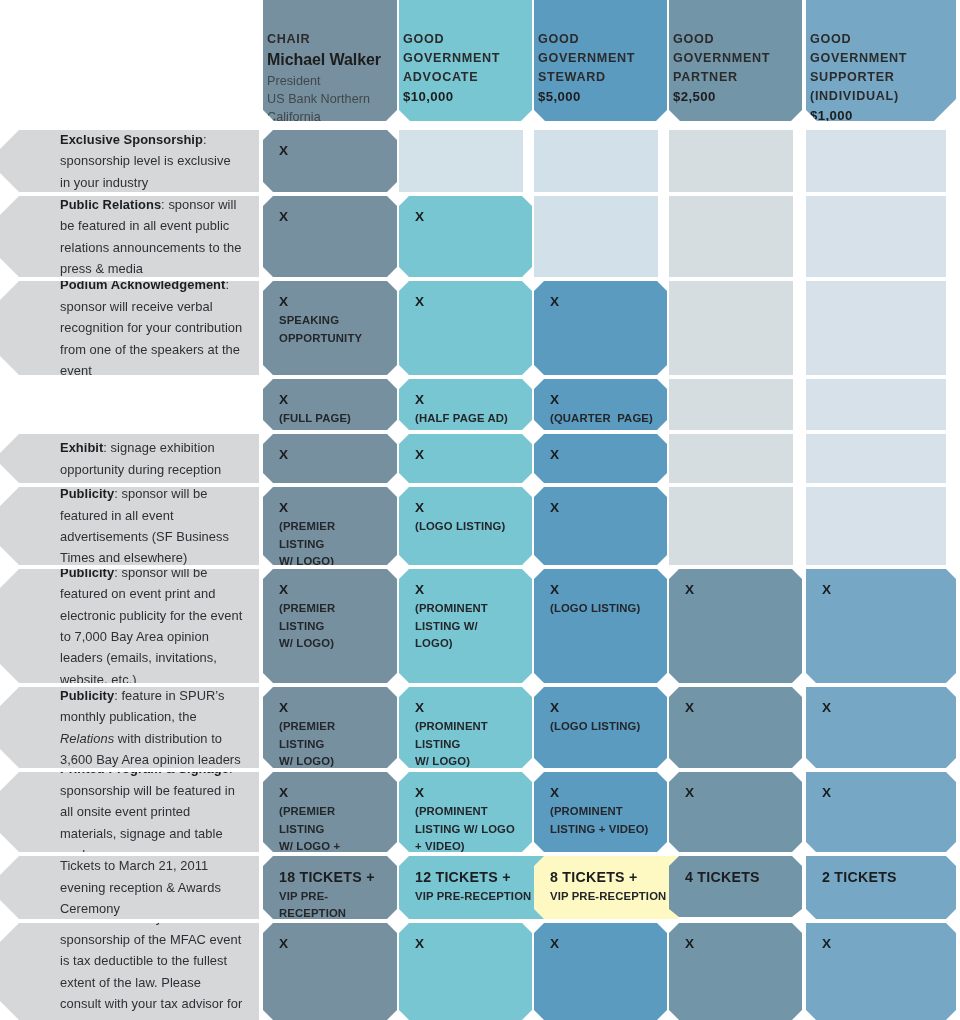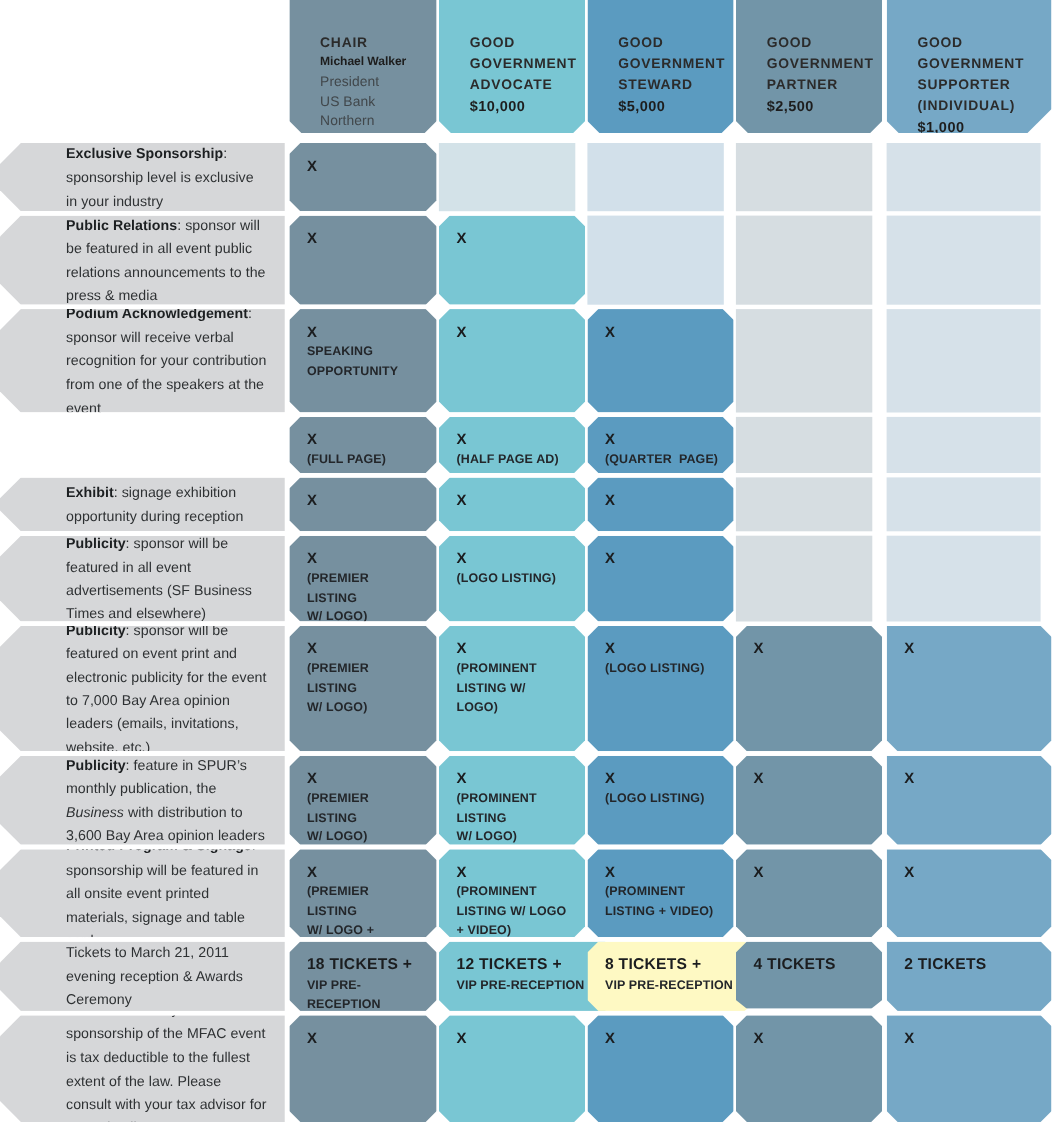--- a/index.html
+++ b/index.html
@@ -81,36 +81,37 @@
     margin-left: 1px;
     padding-bottom: 4px;
   }
   .usbank-word sup {
     font-size: 9px;
     vertical-align: baseline;
   }
 
   
   .hdr-tier {
-    padding: 30px 16px 0 28px;
+    padding: 30px 16px 0 4px;
   }
   .hdr-tier .t-line {
     font-size: 12.6px;
     font-weight: bold;
     letter-spacing: 0.055em;
     color: #2b2b2b;
     line-height: 1.5;
     text-transform: uppercase;
   }
   .hdr-tier .t-name {
-    font-size: 11px;
+    font-size: 16px;
     font-weight: bold;
     color: #1d1d1d;
     line-height: 1.42;
     letter-spacing: -0.005em;
+    text-align: center;
   }
   .hdr-tier .t-sub {
     font-size: 12.6px;
     color: #41474b;
     line-height: 1.44;
     letter-spacing: 0.004em;
   }
   .hdr-tier .t-amt {
     font-size: 13.2px;
     font-weight: bold;
@@ -303,21 +304,21 @@
       <div class="note">(LOGO LISTING)</div>
     </div>
     <div class="cell val" style="left: 669px; top: 569px; width: 133px; height: 114px; background: rgb(114, 149, 168); clip-path: polygon(10px 0px, calc(100% - 10px) 0px, 100% 10px, 100% 104px, calc(100% - 10px) 100%, 10px 100%, 0px 104px, 0px 10px);">
       <div class="mark">X</div>
     </div>
     <div class="cell val" style="left: 806px; top: 569px; width: 150px; height: 114px; background: rgb(118, 168, 198); clip-path: polygon(0px 0px, calc(100% - 10px) 0px, 100% 10px, 100% 104px, calc(100% - 10px) 100%, 10px 100%, 0px 104px, 0px 10px);">
       <div class="mark">X</div>
     </div>
     <div class="cell row-label" style="left: 0px; top: 687px; width: 259px; height: 81px; clip-path: polygon(19px 0px, 100% 0px, 100% 100%, 19px 100%, 0px 62px, 0px 19px);">
       <div class="row-label-inner">
-        <div class="row-label-text"><b>Publicity</b><span>: feature in SPUR’s monthly publication, the <i>Business</i> with distribution to 3,600 Bay Area opinion leaders</span></div>
+        <div class="row-label-text"><b>Publicity</b><span>: feature in SPUR’s monthly publication, the <i>Relations</i> with distribution to 3,600 Bay Area opinion leaders</span></div>
       </div>
     </div>
     <div class="cell val" style="left: 263px; top: 687px; width: 134px; height: 81px; background: rgb(118, 144, 159); clip-path: polygon(10px 0px, calc(100% - 10px) 0px, 100% 10px, 100% 71px, calc(100% - 10px) 100%, 10px 100%, 0px 71px, 0px 10px);">
       <div class="mark">X</div>
       <div class="note">(PREMIER LISTING
 W/ LOGO)</div>
     </div>
     <div class="cell val" style="left: 399px; top: 687px; width: 133px; height: 81px; background: rgb(121, 198, 211); clip-path: polygon(10px 0px, calc(100% - 10px) 0px, 100% 10px, 100% 71px, calc(100% - 10px) 100%, 10px 100%, 0px 71px, 0px 10px);">
       <div class="mark">X</div>
       <div class="note">(PROMINENT LISTING

